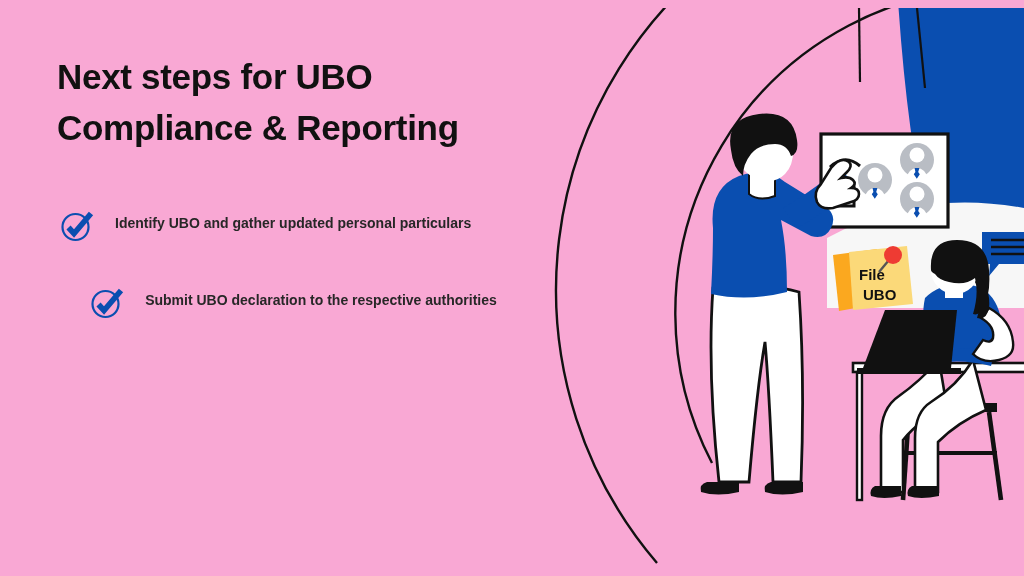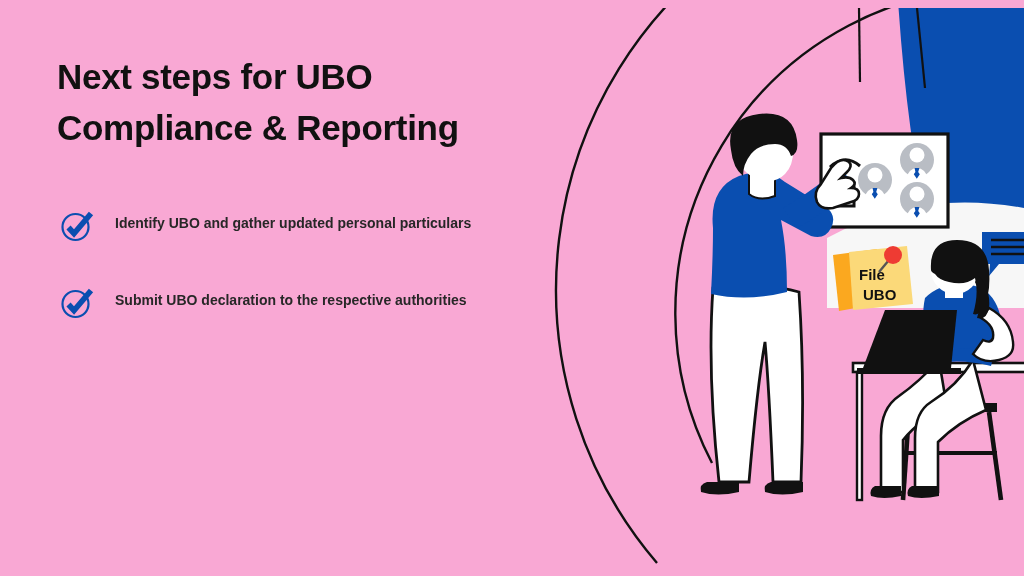--- a/index.html
+++ b/index.html
@@ -30,21 +30,21 @@
   }
   #bullet-list {
     margin-top:58px;
     list-style:none;
   }
   .bullet-item {
     display:flex;
     align-items:flex-start;
     margin-bottom:44px;
   }
-  .bullet-item:last-child { margin-bottom:8px; }
+  .bullet-item:last-child { margin-bottom:8px;justify-content:center; }
   .check-icon {
     flex:0 0 auto;
     width:40px; height:40px;
     margin-right:18px;
     margin-top:-7px;
   }
   .bullet-text {
     font-size:14px;
     font-weight:700;
     line-height:1.45;

